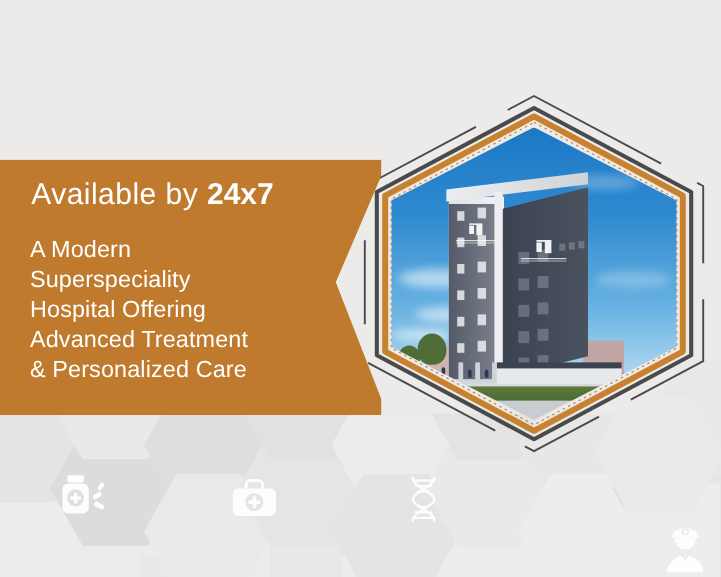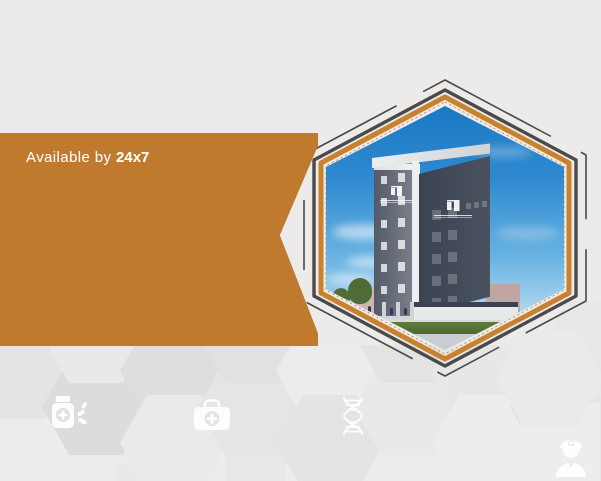--- a/index.html
+++ b/index.html
@@ -20,21 +20,21 @@
 
   
   .banner{
     position:absolute;left:0;top:133px;width:318px;height:213px;
     background:#bf7a2d;
     clip-path:polygon(0 0, 100% 0, 100% 6%, 88% 48%, 100% 94%, 100% 100%, 0 100%);
   }
   .banner-inner{position:absolute;left:0;top:133px;width:318px;height:213px;}
   .headline{
     position:absolute;left:26px;top:15px;
-    color:#ffffff;font-size:15px;letter-spacing:.4px;
+    color:#ffffff;font-size:25px;letter-spacing:.4px;
     font-weight:300;white-space:nowrap;
   }
   .headline b{font-weight:700;letter-spacing:0;}
   .subhead{
     position:absolute;left:25px;top:63px;width:265px;
     color:#ffffff;font-size:19.5px;line-height:25px;font-weight:300;
     letter-spacing:.1px;
   }
   .subhead div{white-space:nowrap;}
 
@@ -215,20 +215,27 @@
       <div class="person" style="left:64px;top:202px;width:3px;height:7px;"></div>
       <div class="person" style="left:78px;top:202px;width:3px;height:7px;"></div>
     </div>
   </div>
 
   <div class="banner"></div>
   <div class="banner-inner">
     <div class="headline">
       <span>Available by </span><b>24x7</b>
     </div>
+    <div class="subhead">
+      <div>A Modern</div>
+      <div>Superspeciality</div>
+      <div>Hospital Offering</div>
+      <div>Advanced Treatment</div>
+      <div>&amp; Personalized Care</div>
+    </div>
   </div>
 
   <div class="bgicon" style="left:48px;top:394px;width:44px;height:40px;">
     <svg width="44" height="40" viewBox="0 0 44 40">
       <rect x="8" y="2" width="14" height="6" rx="1.5" fill="#fff"></rect>
       <rect x="4" y="9" width="22" height="25" rx="5" fill="#fff"></rect>
       <circle cx="15" cy="21" r="7" fill="#e0e0df"></circle>
       <rect x="13.6" y="16.6" width="2.8" height="9" fill="#fff"></rect>
       <rect x="10.5" y="19.6" width="9" height="2.8" fill="#fff"></rect>
       <g fill="#fff">

